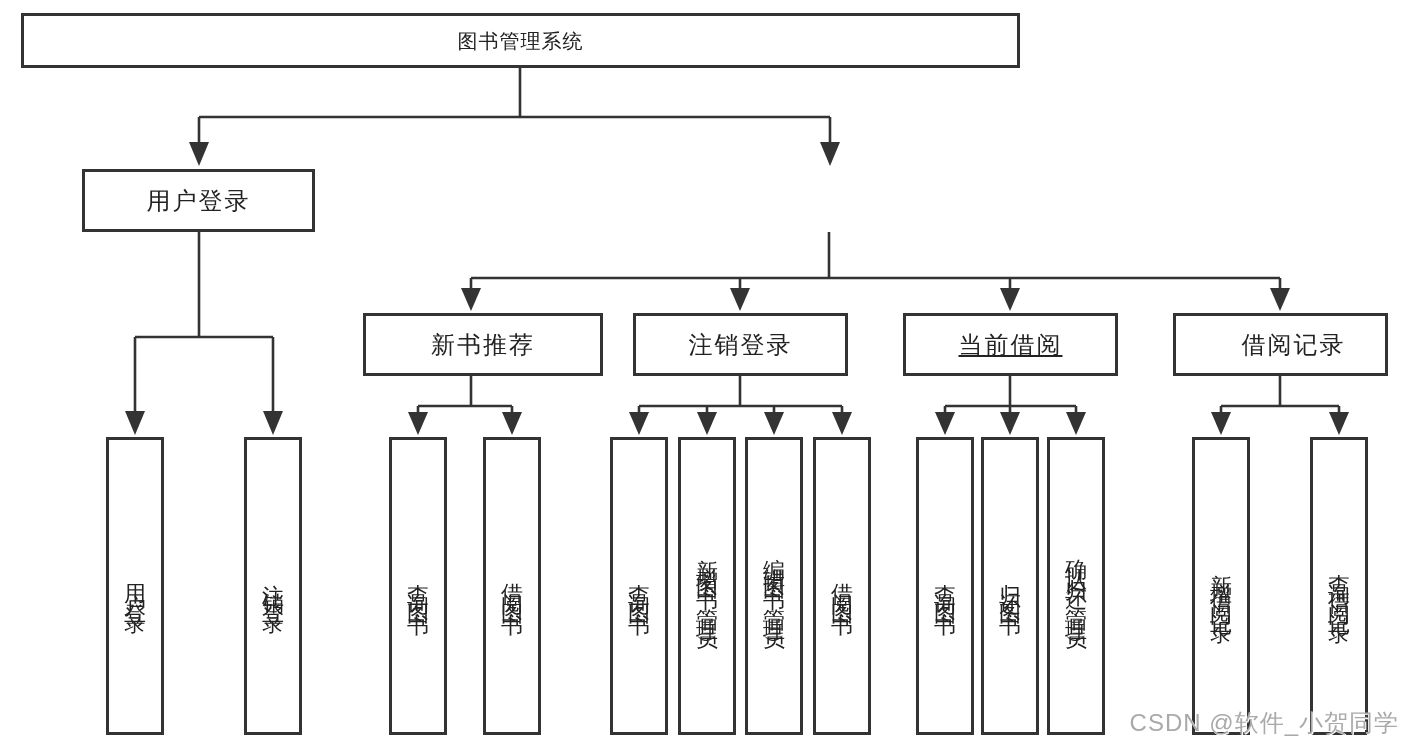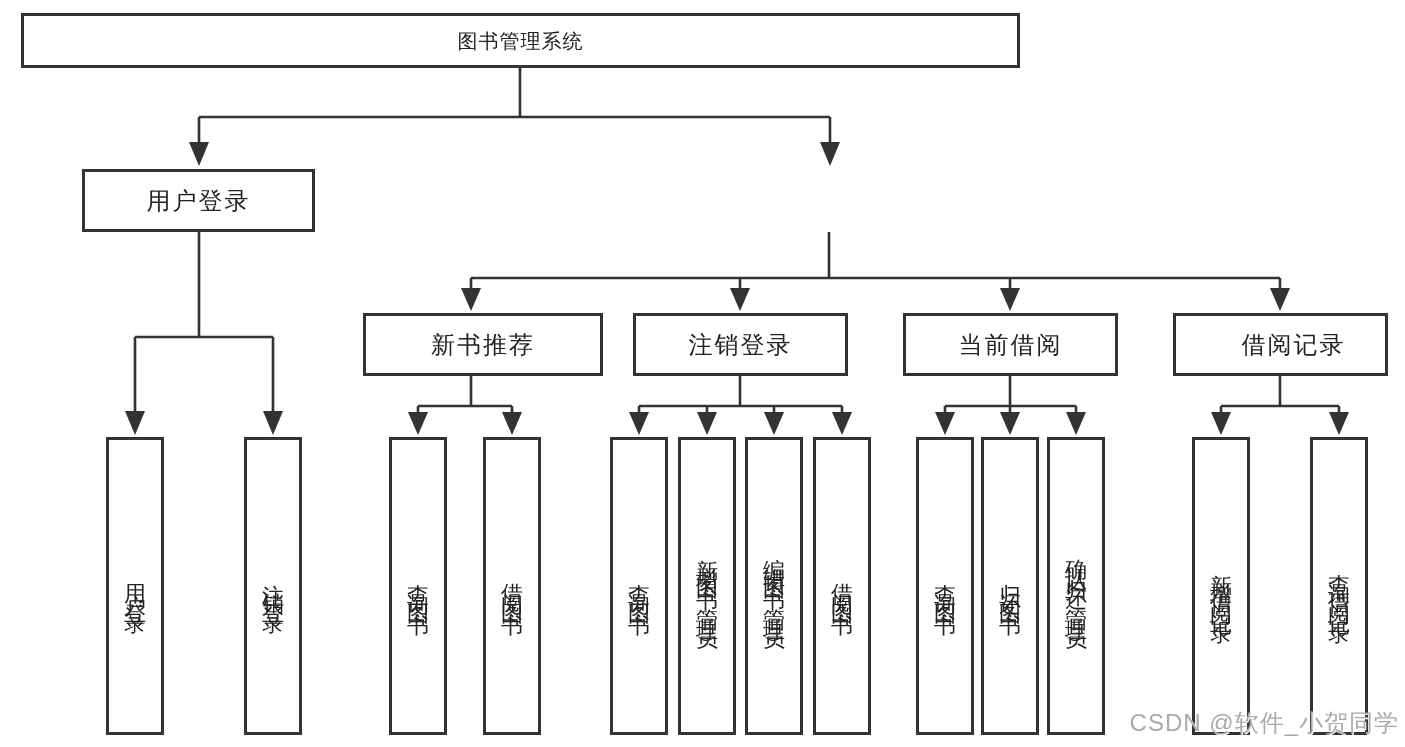--- a/index.html
+++ b/index.html
@@ -46,21 +46,21 @@
     font-size: 22px;
     letter-spacing: 10px;
   }
 
   
   .n-root    { left: 21px;   top: 13px;  width: 999px; height: 55px; }
   .n-user    { left: 82px;   top: 169px; width: 233px; height: 63px; }
   .n-mgmt    { left: 712px;  top: 169px; width: 234px; height: 63px; }
   .n-newbook { left: 363px;  top: 313px; width: 240px; height: 63px; }
   .n-borrow  { left: 633px;  top: 313px; width: 215px; height: 63px; }
-  .n-current { left: 903px;  top: 313px; width: 215px; height: 63px; }
+  .n-current { left: 903px;  top: 313px; width: 215px; height: 63px; text-decoration: underline; }
   .n-record  { left: 1173px; top: 313px; width: 215px; height: 63px; padding-left: 26px; }
 
   .lf { top: 437px; width: 58px; height: 298px; }
   .lf1  { left: 106px; }
   .lf2  { left: 244px; }
   .lf3  { left: 389px; }
   .lf4  { left: 483px; }
   .lf5  { left: 610px; }
   .lf6  { left: 678px; }
   .lf7  { left: 745px; }

